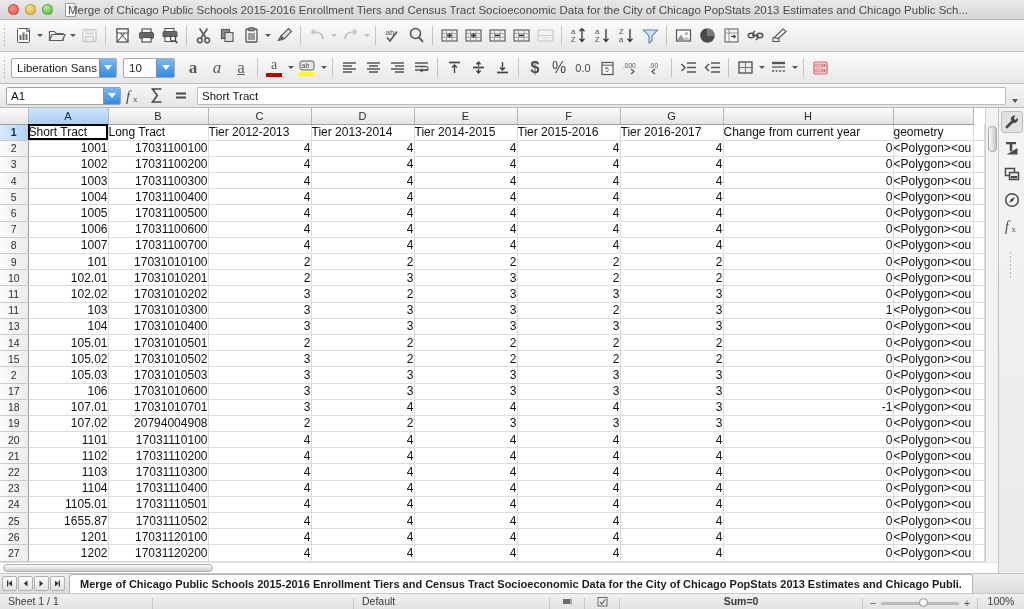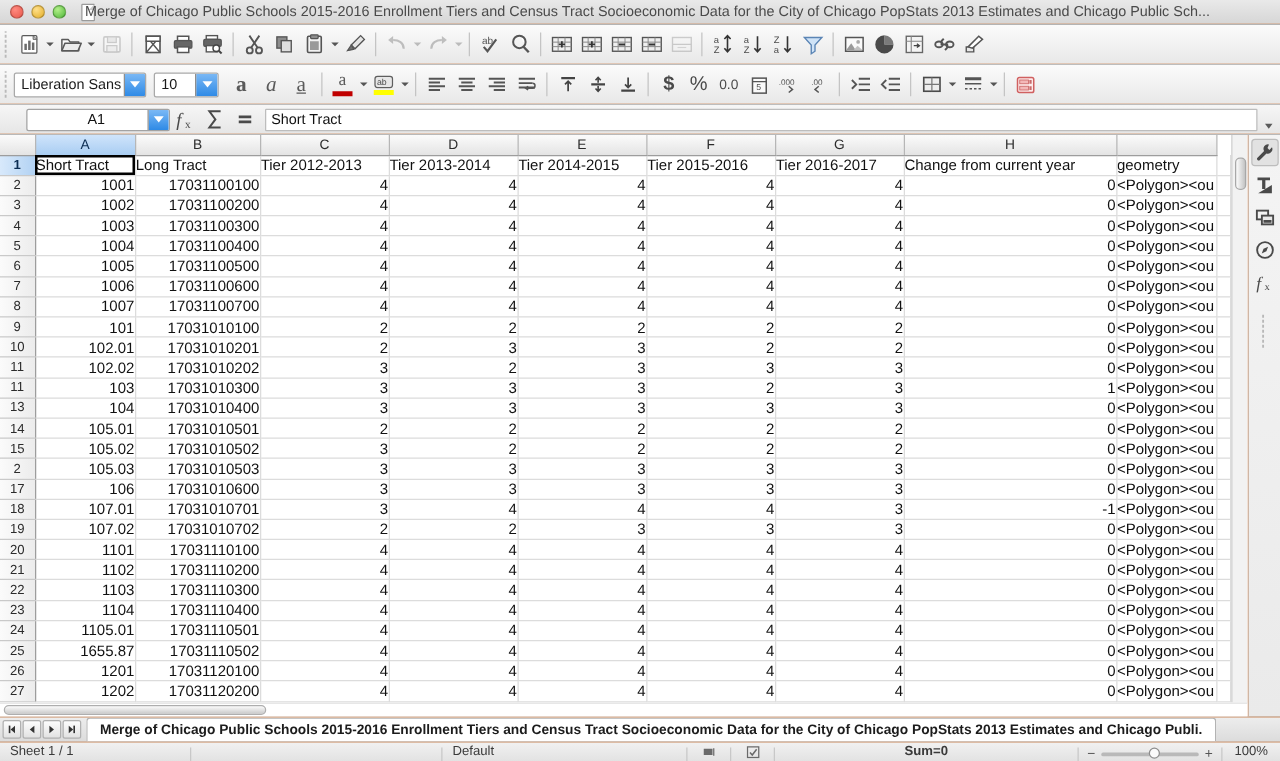--- a/index.html
+++ b/index.html
@@ -8,21 +8,21 @@
     margin: 0; padding: 0;
     width: 1024px; height: 609px;
     overflow: hidden;
     font-family: "Liberation Sans", sans-serif;
     background: #ffffff;
   }
   #app {
     width: 1024px; height: 609px;
     position: relative;
     display: flex; flex-direction: column;
-    background: #f97316;
+    background: #0ea5e9;
   }
 
   
   .titlebar {
     height: 20px; min-height: 20px;
     background: linear-gradient(#e9e9e9, #d6d6d6);
     border-bottom: 1px solid #b4b4b4;
     display: flex; align-items: center;
     position: relative;
   }
@@ -114,22 +114,22 @@
 
   
   .formulabar {
     height: 24px; min-height: 24px;
     display: flex; align-items: center;
     background: linear-gradient(#f6f6f6, #e6e6e6);
     border-bottom: 1px solid #b9b9b9;
     padding: 0 2px;
   }
   .namebox {
-    display: flex; height: 18px; width: 115px; margin-left: 19px;
-    border: 1px solid #a3a3a3; border-radius: 2px; background: #fff; overflow: hidden; padding-left: 44px;
+    display: flex; height: 18px; width: 115px; margin-left: 4px;
+    border: 1px solid #a3a3a3; border-radius: 2px; background: #fff; overflow: hidden;
   }
   .namebox .val { flex: 1; display: flex; align-items: center; padding-left: 4px; font-size: 11.5px; color: #111; }
   .namebox .drop {
     width: 17px; background: linear-gradient(#7ab8f5, #2e8ae6);
     display: flex; align-items: center; justify-content: center; border-left: 1px solid #8e8e8e;
   }
   .namebox .drop:after {
     content: ""; border-left: 4px solid transparent; border-right: 4px solid transparent; border-top: 5px solid #fff;
   }
   .fbtn { width: 24px; height: 20px; display: flex; align-items: center; justify-content: center; color: #4a4a4a; }
@@ -964,21 +964,21 @@
                   <td class="cell num">4</td>
                   <td class="cell num">4</td>
                   <td class="cell num">3</td>
                   <td class="cell num">-1</td>
                   <td class="cell txt">&lt;Polygon&gt;&lt;ou</td>
                   <td class="cell"></td>
                 </tr>
                 <tr>
                   <td class="rowhdr">19</td>
                   <td class="cell num">107.02</td>
-                  <td class="cell num">17031010702</td>
+                  <td class="cell num">20794004908</td>
                   <td class="cell num">2</td>
                   <td class="cell num">2</td>
                   <td class="cell num">3</td>
                   <td class="cell num">3</td>
                   <td class="cell num">3</td>
                   <td class="cell num">0</td>
                   <td class="cell txt">&lt;Polygon&gt;&lt;ou</td>
                   <td class="cell"></td>
                 </tr>
                 <tr>

